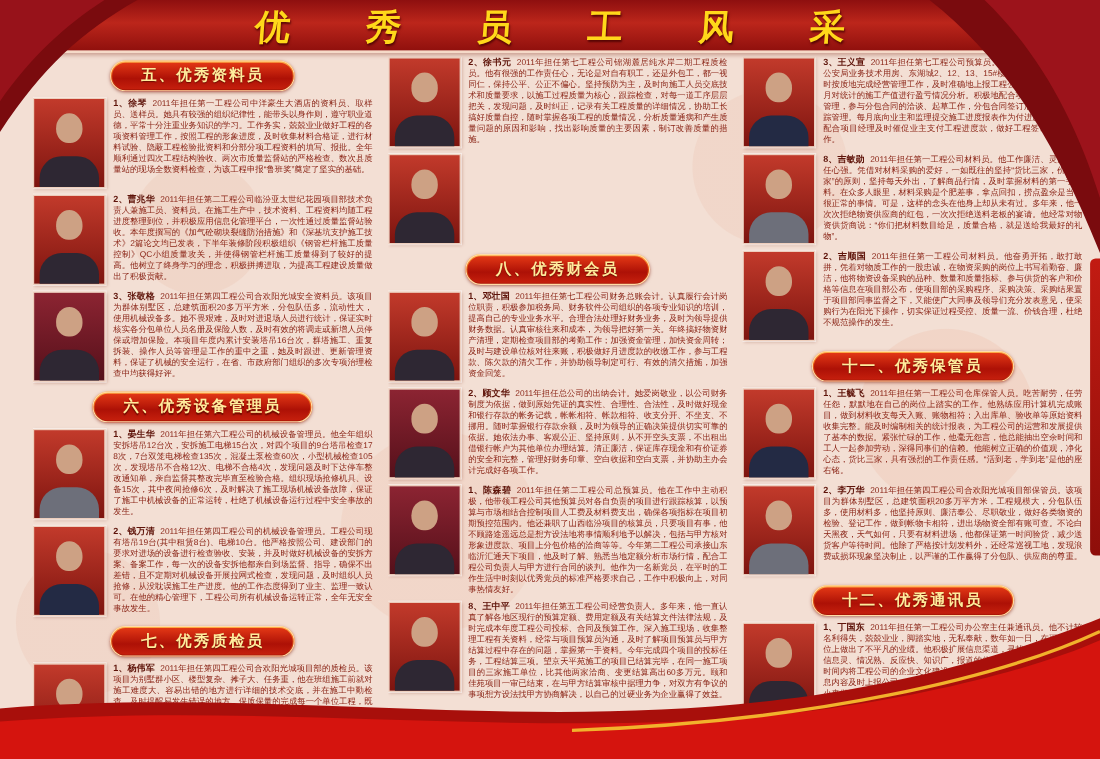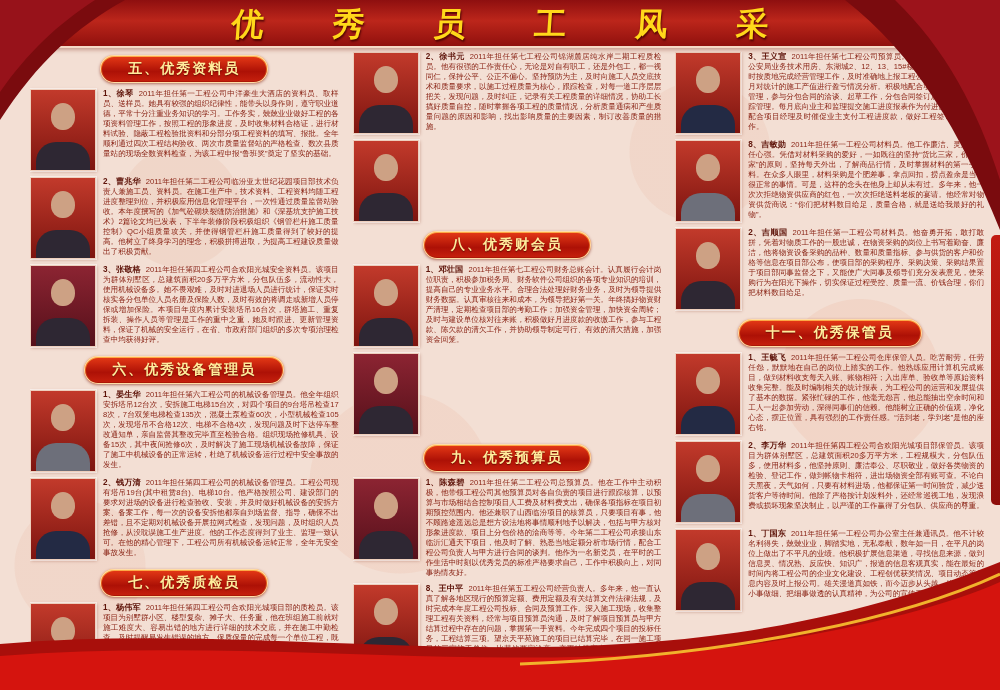--- a/index.html
+++ b/index.html
@@ -123,23 +123,21 @@
       </div>
       <div class="sec">
         <span class="sec-inner">八、优秀财会员</span>
       </div>
       <div class="entry">
         <div class="photo"></div>
         <p class="etext"><b class="ename">1、邓壮国</b><span>2011年担任第七工程公司财务总账会计。认真履行会计岗位职责，积极参加税务局、财务软件公司组织的各项专业知识的培训，提高自己的专业业务水平。合理合法处理好财务业务，及时为领导提供财务数据。认真审核往来和成本，为领导把好第一关。年终搞好物资财产清理，定期检查项目部的考勤工作；加强资金管理，加快资金周转；及时与建设单位核对往来账，积极做好月进度款的收缴工作，参与工程款、陈欠款的清欠工作，并协助领导制定可行、有效的清欠措施，加强资金回笼。</span></p>
       </div>
       <div class="entry">
         <div class="photo maroon"></div>
-      </div>
-      <div class="sec">
-        <span class="sec-inner">九、优秀预算员</span>
+        <p class="etext"><b class="ename">2、顾文华</b><span>2011年担任总公司的出纳会计。她爱岗敬业，以公司财务制度为依据，做到原始凭证的真实性、合理性、合法性，及时做好现金和银行存款的帐务记载，帐帐相符、帐款相符、收支分开、不坐支、不挪用。随时掌握银行存款余额，及时为领导的正确决策提供切实可靠的依据。她依法办事、客观公正、坚持原则，从不开空头支票，不出租出借银行帐户为其他单位办理结算。清正廉洁，保证库存现金和有价证券的安全和完整，管理好财务印章、空白收据和空白支票，并协助主办会计完成好各项工作。</span></p>
       </div>
       <div class="entry">
         <div class="photo maroon"></div>
         <p class="etext"><b class="ename">1、陈森碧</b><span>2011年担任第二工程公司总预算员。他在工作中主动积极，他带领工程公司其他预算员对各自负责的项目进行跟踪核算，以预算与市场相结合控制项目人工费及材料费支出，确保各项指标在项目初期预控范围内。他还兼职了山西临汾项目的核算员，只要项目有事，他不顾路途遥远总是想方设法地将事情顺利地予以解决，包括与甲方核对形象进度款、项目上分包价格的洽商等等。今年第二工程公司承接山东临沂汇通天下项目，他及时了解、熟悉当地定额分析市场行情，配合工程公司负责人与甲方进行合同的谈判。他作为一名新党员，在平时的工作生活中时刻以优秀党员的标准严格要求自己，工作中积极向上，对同事热情友好。</span></p>
       </div>
       <div class="entry">
         <div class="photo"></div>
         <p class="etext"><b class="ename">8、王中平</b><span>2011年担任第五工程公司经营负责人。多年来，他一直认真了解各地区现行的预算定额、费用定额及有关结算文件法律法规，及时完成本年度工程公司投标、合同及预算工作。深入施工现场，收集整理工程有关资料，经常与项目预算员沟通，及时了解项目预算员与甲方结算过程中存在的问题，掌握第一手资料。今年完成四个项目的投标任务，工程结算三项。望京天平苑施工的项目已结算完毕，在同一施工项目的三家施工单位，比其他两家洽商、变更结算高出60多万元。颐和佳苑项目一审已结束，在与甲方结算审核中据理力争，对双方有争议的事项想方设法找甲方协商解决，以自己的过硬业务为企业赢得了效益。</span></p>
       </div>
     </div>
@@ -148,32 +146,35 @@
       <div class="entry">
         <div class="photo navy"></div>
         <p class="etext"><b class="ename">3、王义宣</b><span>2011年担任第七工程公司预算员。他负责锦湖3、4#楼、公安局业务技术用房、东湖城2、12、13、15#楼等工程预结算。他按时按质地完成经营管理工作，及时准确地上报工程公司的施工产值，每月对统计的施工产值进行盈亏情况分析。积极地配合项目经理进行合同管理，参与分包合同的洽谈、起草工作，分包合同签订后，对其进行跟踪管理。每月底向业主和监理提交施工进度报表作为付进度款的依据，配合项目经理及时催促业主支付工程进度款，做好工程签证及索赔工作。</span></p>
       </div>
       <div class="entry">
         <div class="photo gray"></div>
         <p class="etext"><b class="ename">8、吉敏勋</b><span>2011年担任第一工程公司材料员。他工作廉洁、灵活、责任心强。凭借对材料采购的爱好，一如既往的坚持“货比三家，价比三家”的原则，坚持每天外出，了解商品行情，及时掌握材料的第一手资料。在众多人眼里，材料采购是个肥差事，拿点回扣，捞点盈余是当下很正常的事情。可是，这样的念头在他身上却从未有过。多年来，他一次次拒绝物资供应商的红包，一次次拒绝送料老板的宴请。他经常对物资供货商说：“你们把材料数目给足，质量合格，就是送给我最好的礼物”。</span></p>
       </div>
       <div class="entry">
         <div class="photo"></div>
-        <p class="etext"><b class="ename">2、吉顺国</b><span>2011年担任第一工程公司材料员。他奋勇开拓，敢打敢拼，凭着对物质工作的一股忠诚，在物资采购的岗位上书写着勤奋、廉洁，他将物资设备采购的品种、数量和质量指标、参与供货的客户和价格等信息在项目部公布，使项目部的采购程序、采购决策、采购结果置于项目部同事监督之下，又能使广大同事及领导们充分发表意见，使采购行为在阳光下操作，切实保证过程受控、质量一流、价钱合理，你们把材料数目给足。</span></p>
+        <p class="etext"><b class="ename">2、吉顺国</b><span>2011年担任第一工程公司材料员。他奋勇开拓，敢打敢拼，凭着对物质工作的一股忠诚，在物资采购的岗位上书写着勤奋、廉洁，他将物资设备采购的品种、数量和质量指标、参与供货的客户和价格等信息在项目部公布，使项目部的采购程序、采购决策、采购结果置于项目部同事监督之下，又能使广大同事及领导们充分发表意见，使采购行为在阳光下操作，切实保证过程受控、质量一流、价钱合理，杜绝不规范操作的发生。</span></p>
       </div>
       <div class="sec">
         <span class="sec-inner">十一、优秀保管员</span>
       </div>
       <div class="entry">
         <div class="photo navy"></div>
-        <p class="etext"><b class="ename">1、王毓飞</b><span>2011年担任第一工程公司仓库保管人员。吃苦耐劳，任劳任怨，默默地在自己的岗位上踏实的工作。他熟练应用计算机完成账目，做到材料收支每天入账、账物相符；入出库单、验收单等原始资料收集完整。能及时编制相关的统计报表，为工程公司的运营和发展提供了基本的数据。紧张忙碌的工作，他毫无怨言，他总能抽出空余时间和工人一起参加劳动，深得同事们的信赖。他能树立正确的价值观，净化心态，摆正位置，具有强烈的工作责任感。“活到老，学到老”是他的座右铭。</span></p>
+        <p class="etext"><b class="ename">1、王毓飞</b><span>2011年担任第一工程公司仓库保管人员。吃苦耐劳，任劳任怨，默默地在自己的岗位上踏实的工作。他熟练应用计算机完成账目，做到材料收支每天入账、账物相符；入出库单、验收单等原始资料收集完整。能及时编制相关的统计报表，为工程公司的运营和发展提供了基本的数据。紧张忙碌的工作，他毫无怨言，他总能抽出空余时间和工人一起参加劳动，深得同事们的信赖。他能树立正确的价值观，净化心态，货比三家，具有强烈的工作责任感。“活到老，学到老”是他的座右铭。</span></p>
       </div>
       <div class="entry">
         <div class="photo gray"></div>
         <p class="etext"><b class="ename">2、李万华</b><span>2011年担任第四工程公司合欢阳光城项目部保管员。该项目为群体别墅区，总建筑面积20多万平方米，工程规模大，分包队伍多，使用材料多，他坚持原则、廉洁奉公、尽职敬业，做好各类物资的检验、登记工作，做到帐物卡相符，进出场物资全部有账可查。不论白天黑夜，天气如何，只要有材料进场，他都保证第一时间验货，减少送货客户等待时间。他除了严格按计划发料外，还经常巡视工地，发现浪费或损坏现象坚决制止，以严谨的工作赢得了分包队、供应商的尊重。</span></p>
+      </div>
+      <div class="sec">
+        <span class="sec-inner">十二、优秀通讯员</span>
       </div>
       <div class="entry">
         <div class="photo"></div>
         <p class="etext"><b class="ename">1、丁国东</b><span>2011年担任第一工程公司办公室主任兼通讯员。他不计较名利得失，兢兢业业，脚踏实地，无私奉献，数年如一日，在平凡的岗位上做出了不平凡的业绩。他积极扩展信息渠道，寻找信息来源，做到信息灵、情况熟、反应快、知识广，报道的信息客观真实，能在最短的时间内将工程公司的企业文化建设、工程创优获奖情况、项目动态等信息内容及时上报公司。雄关漫道真如铁，而今迈步从头越，他将秉持把小事做细、把细事做透的认真精神，为公司的宣传工作继续添砖加瓦。</span></p>
       </div>
 
     </div>
   </div>
 
   <svg class="footer" width="1000" height="150" viewBox="0 0 1000 150">

